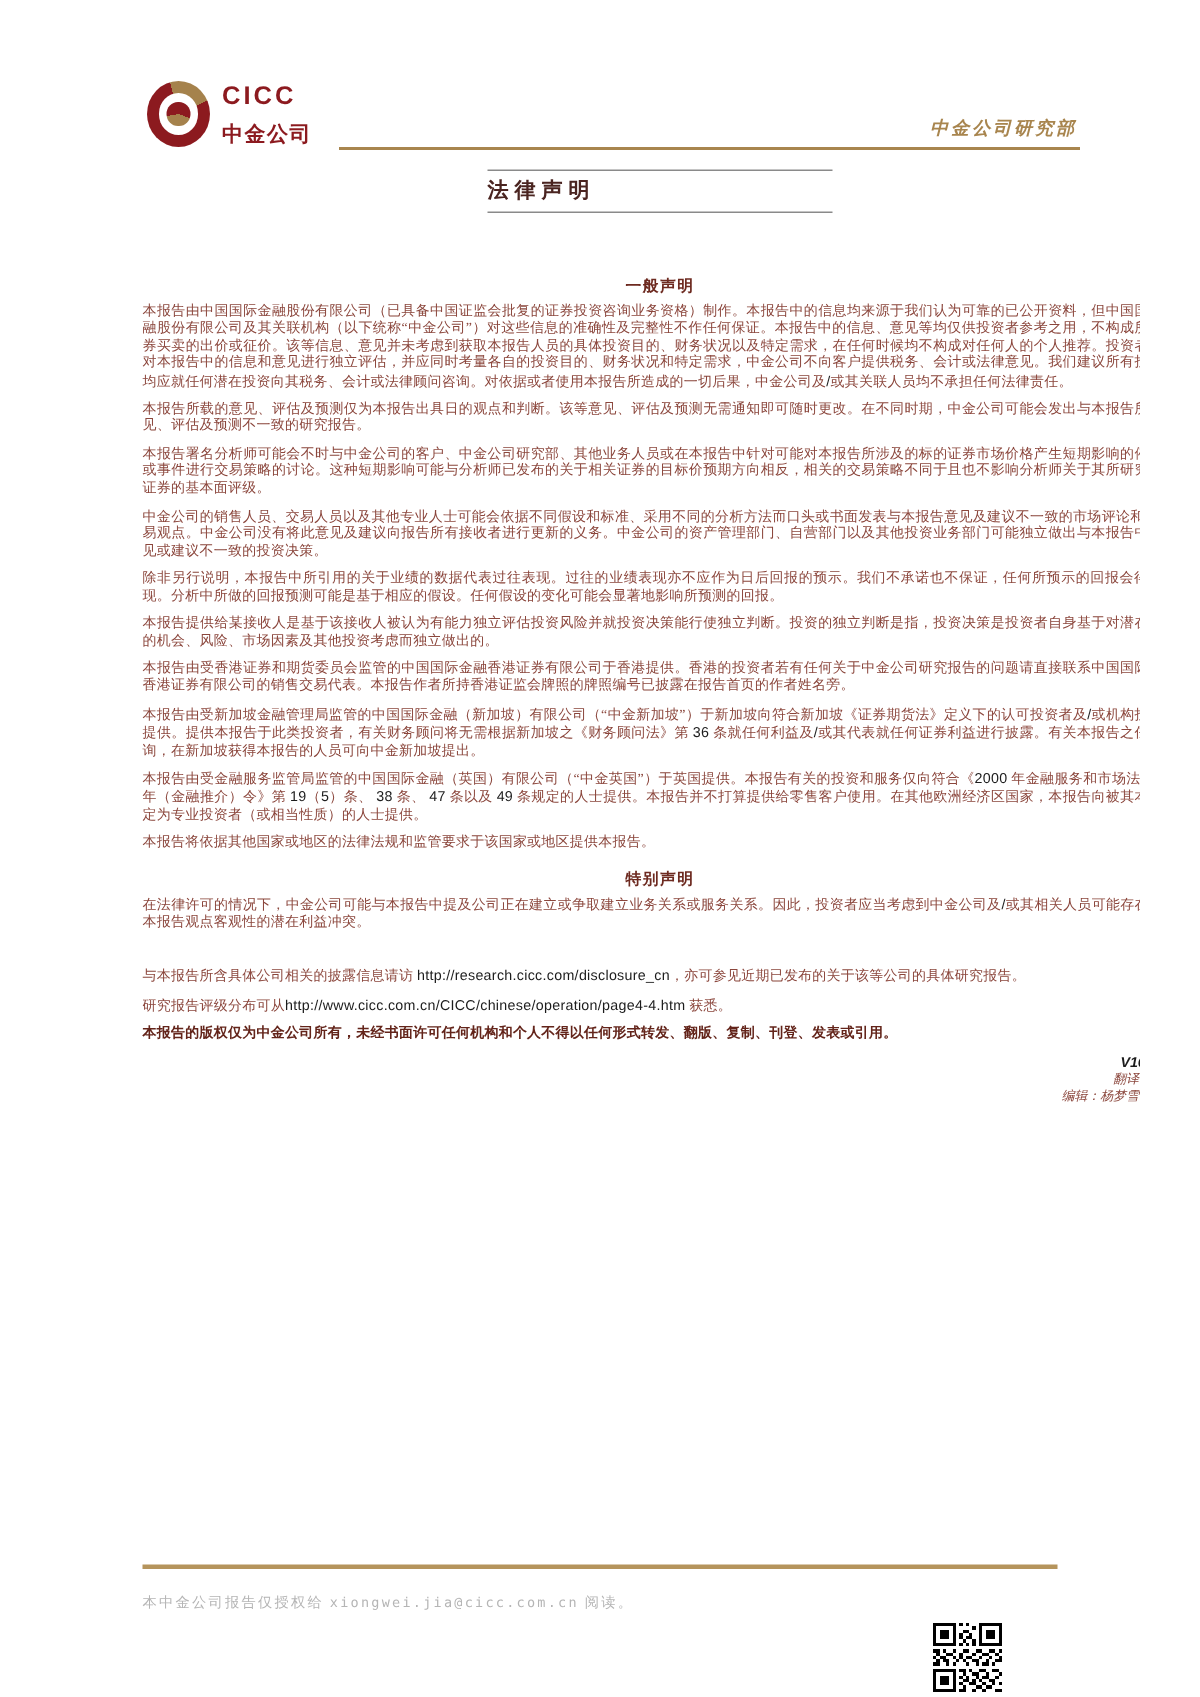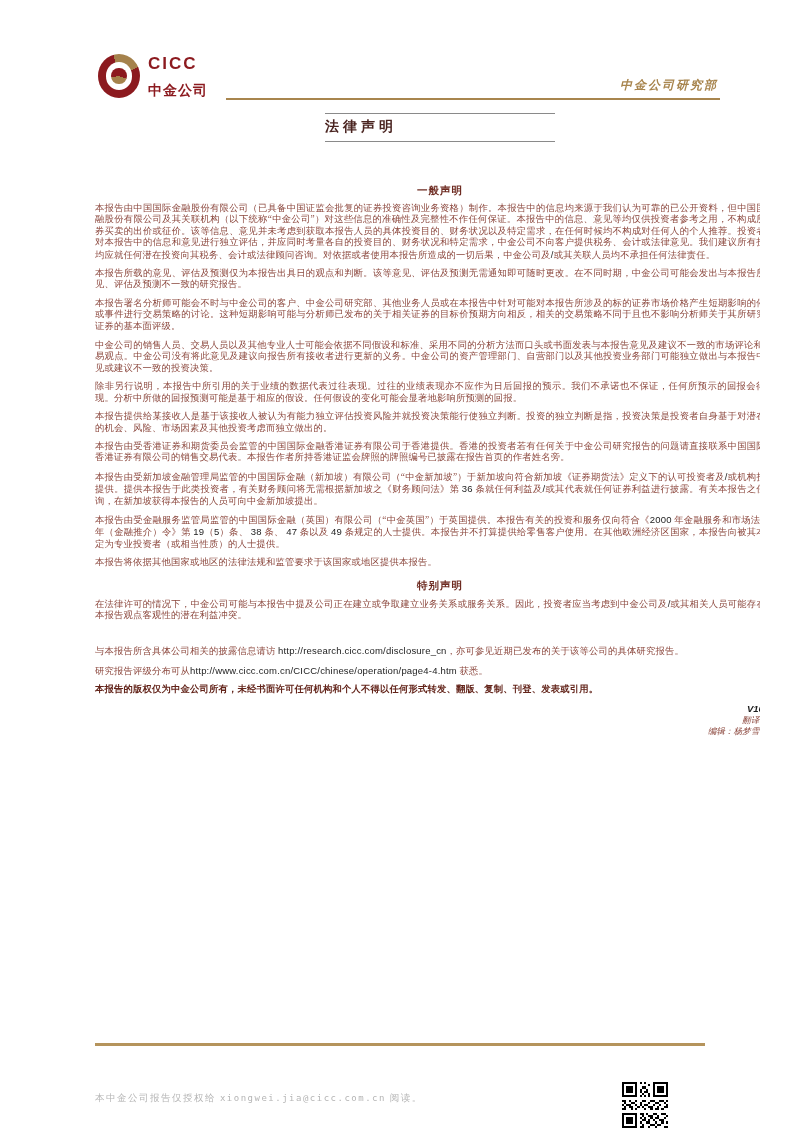--- a/index.html
+++ b/index.html
@@ -39,21 +39,21 @@
   .para.bold { font-weight:bold; color:#63241a; }
   .latin { font-family:"Liberation Sans","DejaVu Sans",sans-serif; color:#1c1c1c; font-size:9.5px; }
   
   .meta { text-align:right; font-size:8.6px; font-style:italic; line-height:11px;
     color:#8b463c; margin-top:2px; }
   .meta .version { font-weight:bold; }
   .meta .version .latin { font-style:italic; }
   
   .footer-rule { position:absolute; left:55px; right:55px; top:1043px;
     border-bottom:3px solid #b5945c; }
-  .footer-notice { position:absolute; left:55px; top:1092px; color:#b5b5b5;
+  .footer-notice { position:absolute; left:55px; top:1062px; color:#b5b5b5;
     font-size:9.5px; letter-spacing:1.5px; font-family:"Liberation Serif",serif; }
   .footer-notice .mail { font-family:"DejaVu Sans Mono",monospace; font-size:9px; }
   .qr { position:absolute; right:92px; top:1082px; width:46px; height:46px; }
   .qr svg { width:100%; height:100%; shape-rendering:crispEdges; }
 </style>
 </head>
 <body>
 
 <div class="page">
 

